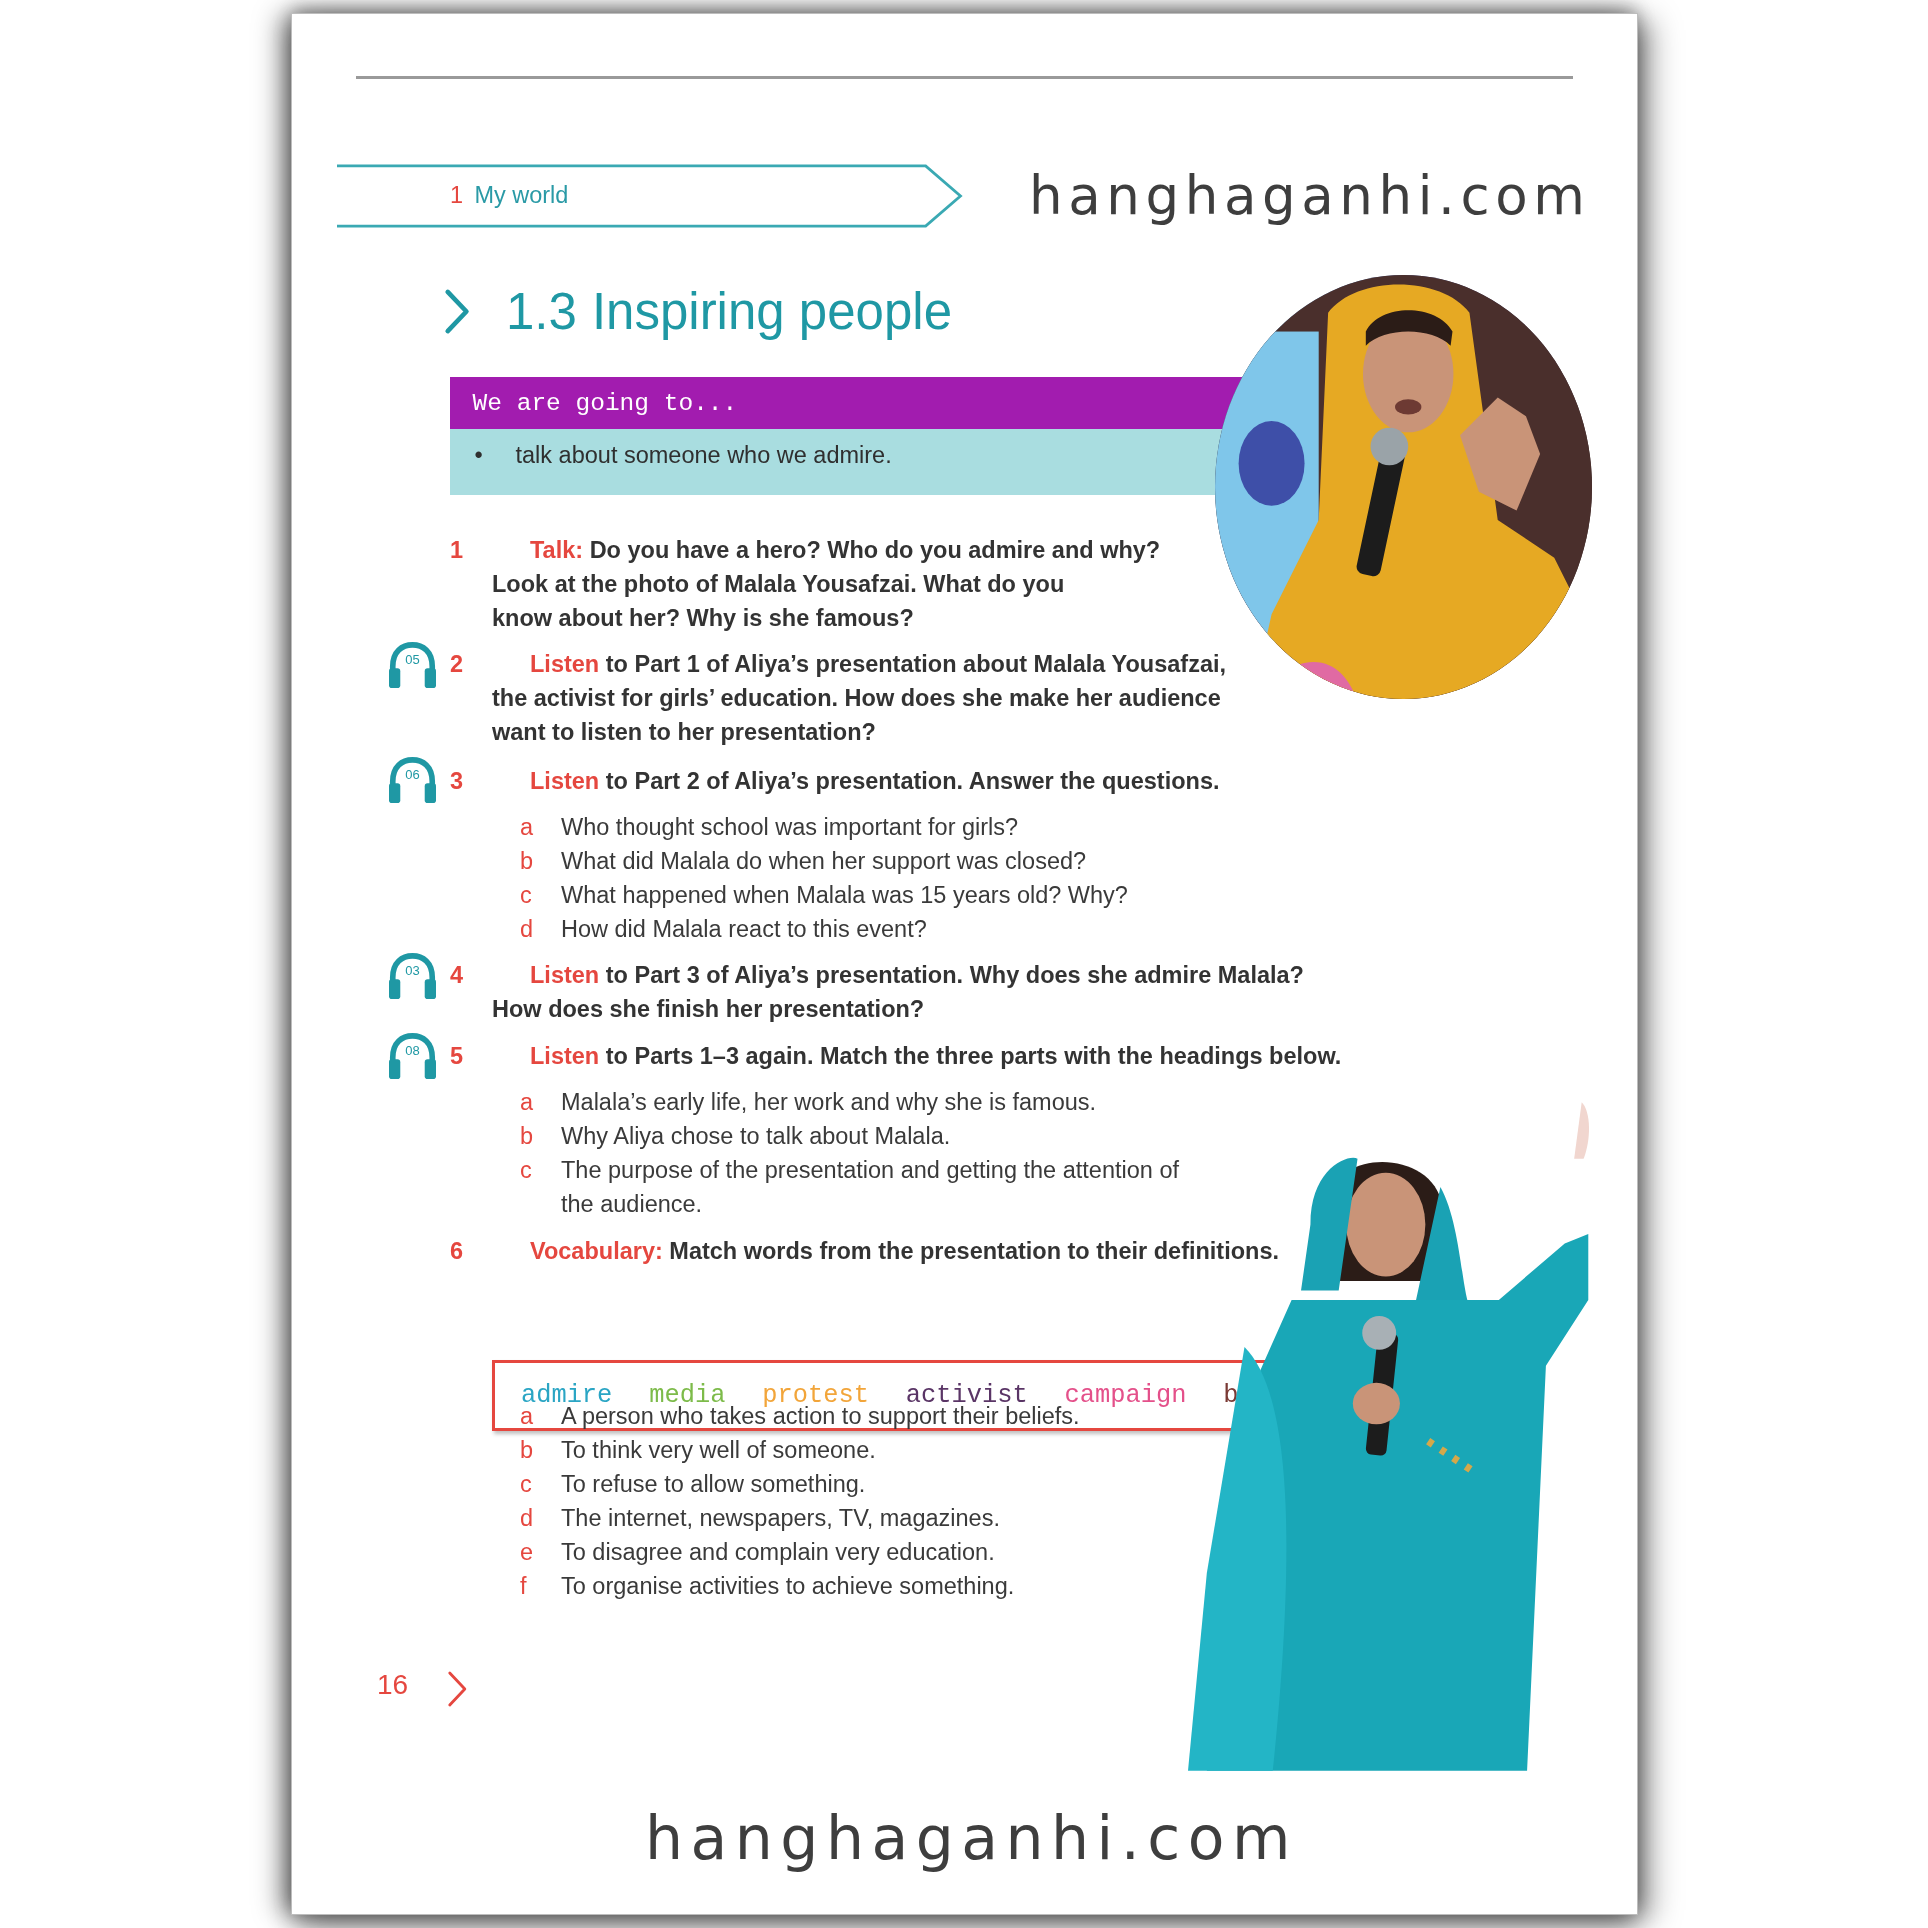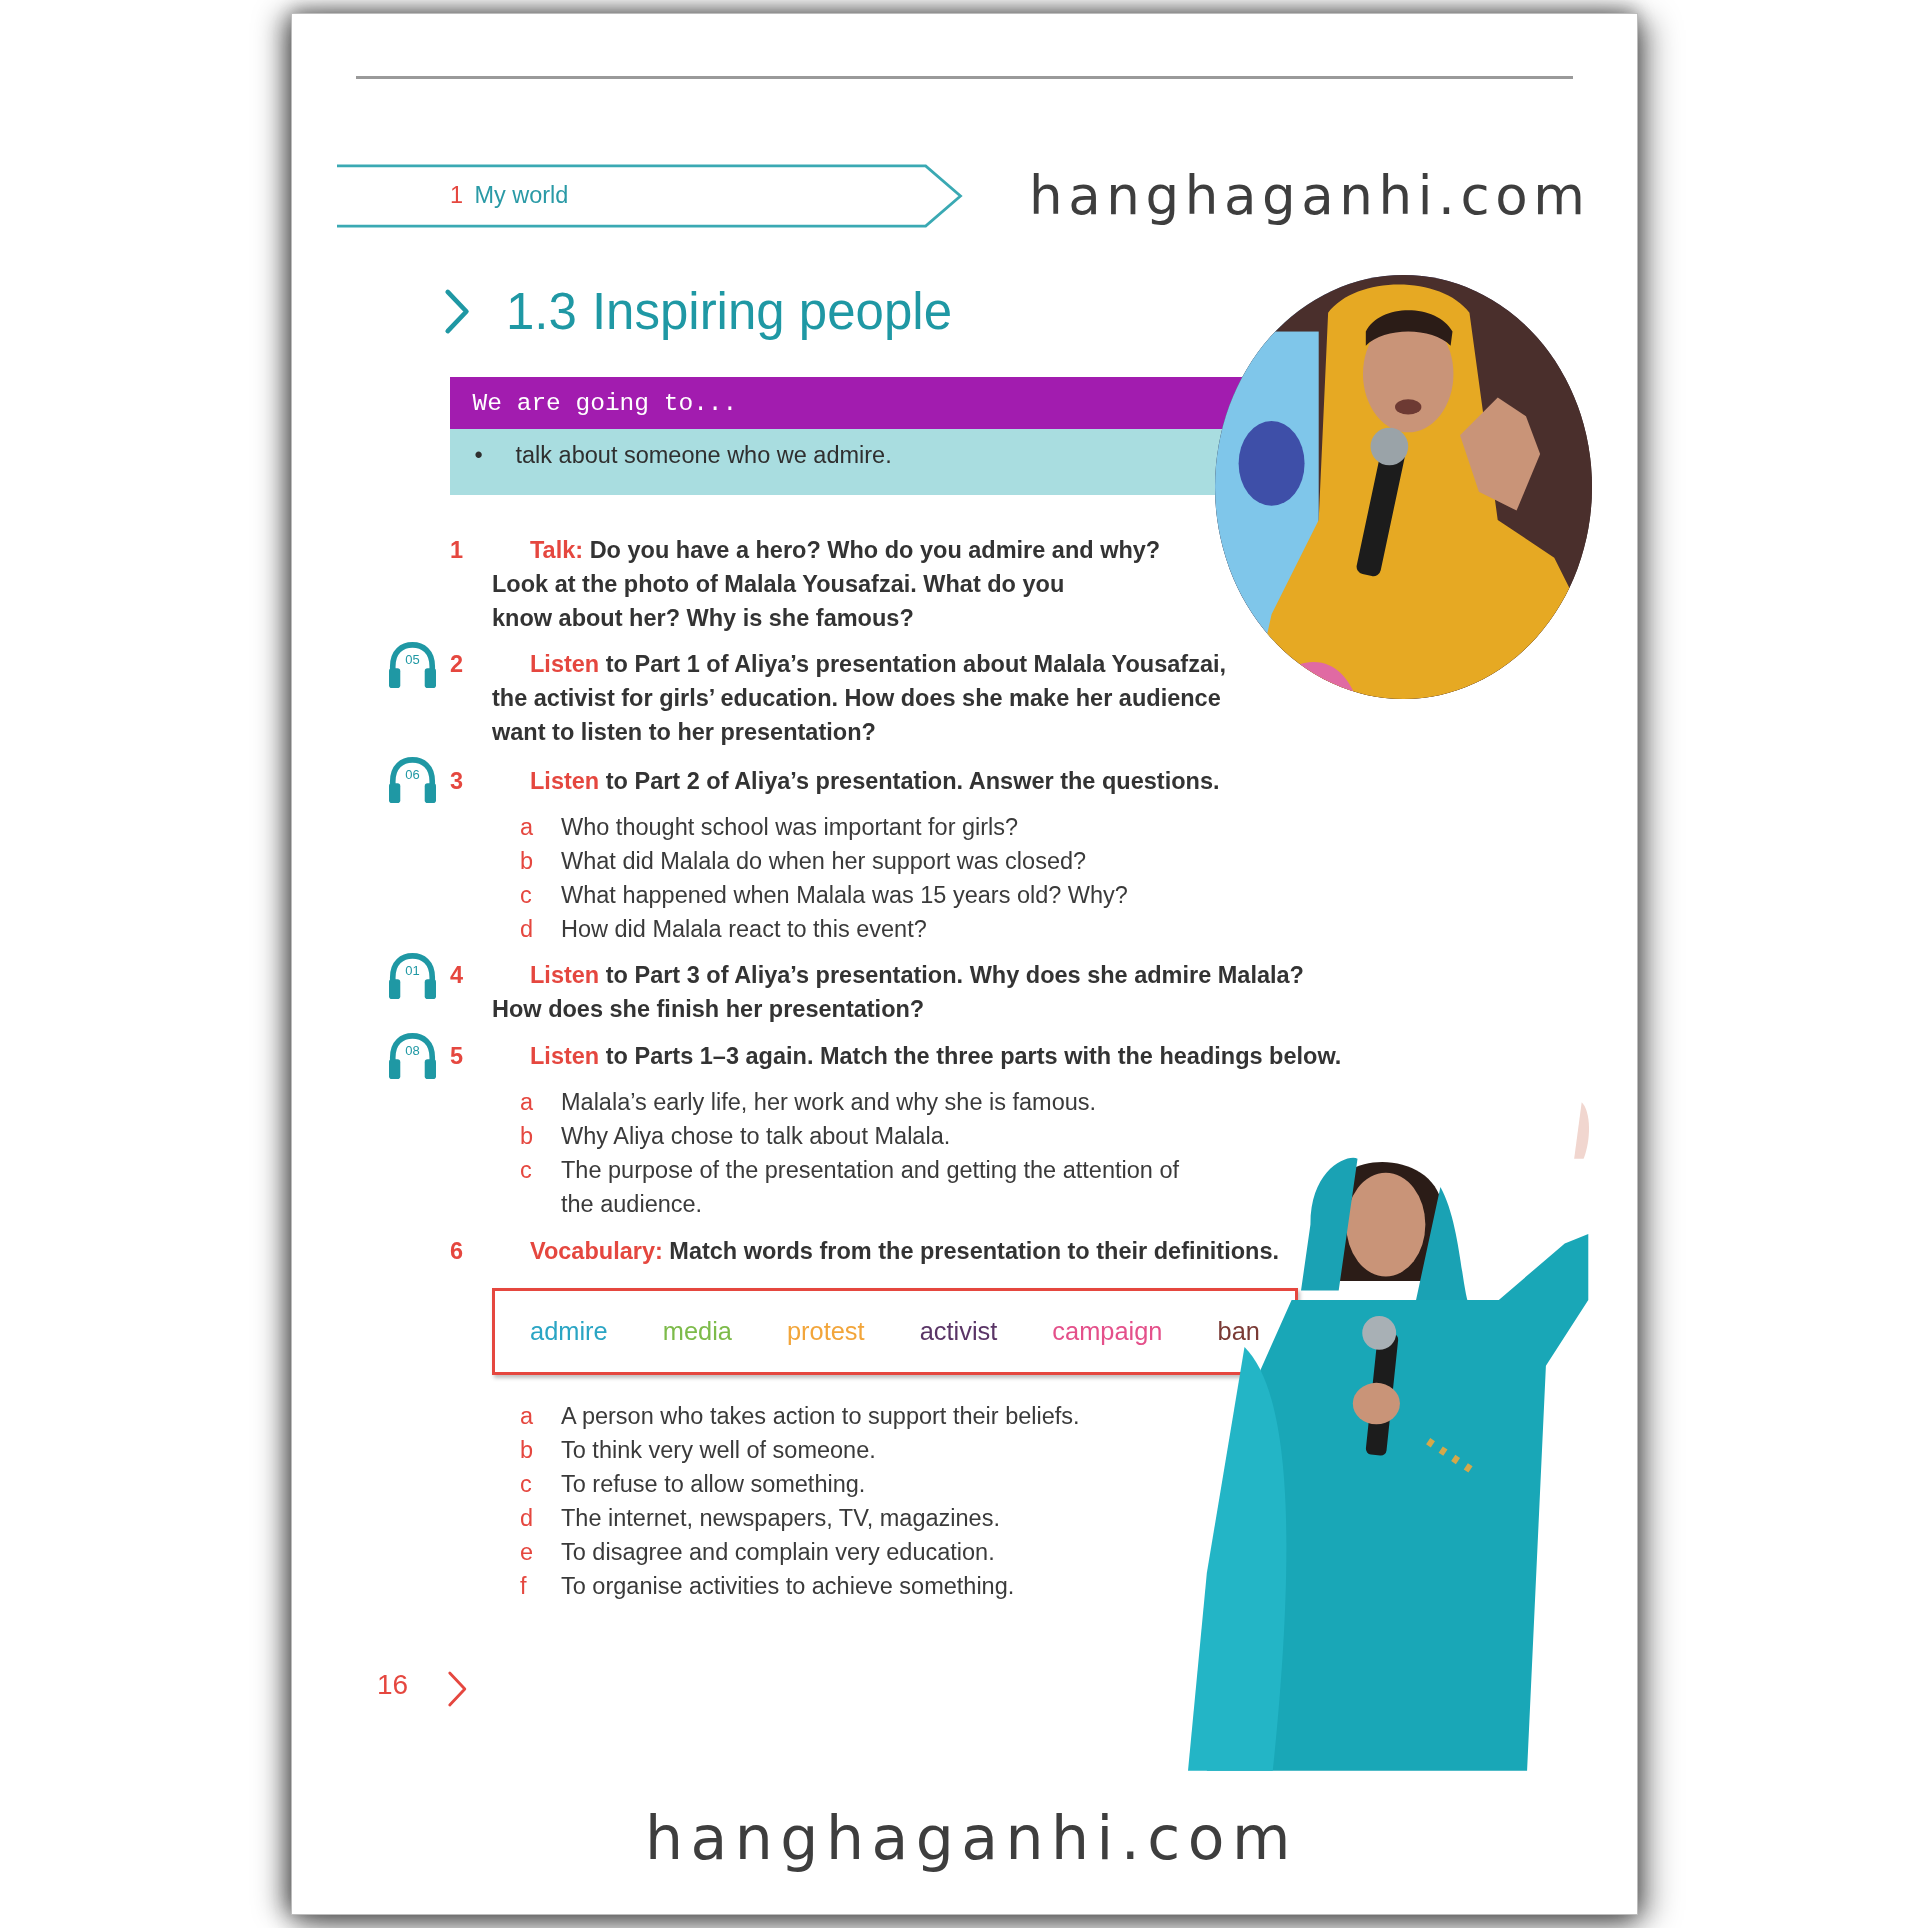--- a/index.html
+++ b/index.html
@@ -86,25 +86,25 @@
   .sub .indent { padding-left: 41px; }
 
   .audio-icon { position: absolute; left: 387px; width: 51px; height: 47px; }
   .audio-icon .track {
     position: absolute; left: 0; top: 10.4px; width: 51px; text-align: center;
     font-size: 13px; color: #1f98a4; font-family: "Liberation Sans", sans-serif;
   }
 
   
   .vocab-box {
-    position: absolute; left: 492px; top: 1288px; width: 806px; height: 87px;
+    position: absolute; left: 492px; top: 1360px; width: 806px; height: 71px;
     border: 3.8px solid #e5473f; box-sizing: border-box;
     box-shadow: 1.9px 2.8px 3.8px rgba(0,0,0,0.25);
     display: flex; align-items: center; justify-content: space-around;
-    font-family: Liberation Sans, sans-serif; font-size: 25.4px; padding: 0 7.5px;
+    font-family: Liberation Mono, monospace; font-size: 25.4px; padding: 0 7.5px;
   }
 
   .page-num {
     position: absolute; left: 377px; top: 1669px; font-size: 28px; color: #e5473f;
     font-family: "Liberation Sans", sans-serif;
   }
   .page-chev { position: absolute; left: 446px; top: 1670px; }
 </style>
 </head>
 <body>
@@ -200,21 +200,21 @@
   <div class="row"><span class="l">c</span><span class="t">What happened when Malala was 15 years old? Why?</span></div>
   <div class="row"><span class="l">d</span><span class="t">How did Malala react to this event?</span></div>
 </div>
 
 <div class="audio-icon" style="top:953px;">
   <svg width="51" height="47" viewBox="0 0 54 50">
     <path d="M6 40 L6 26 C6 10 16 3 27 3 C38 3 48 10 48 26 L48 40" fill="none" stroke="#1f98a4" stroke-width="6"></path>
     <rect x="2" y="28" width="12" height="21" rx="3" fill="#1f98a4"></rect>
     <rect x="40" y="28" width="12" height="21" rx="3" fill="#1f98a4"></rect>
   </svg>
-  <span class="track">01</span>
+  <span class="track">03</span>
 </div>
 <div class="ex" style="top:958px; width:942px;">
   <span class="n">4</span>
   <div class="body">
     <span class="kw">Listen</span><span> to Part 3 of Aliya’s presentation. Why does she admire Malala?</span><br>
     <span>How does she finish her presentation?</span>
   </div>
 </div>
 
 <div class="audio-icon" style="top:1033px;">

